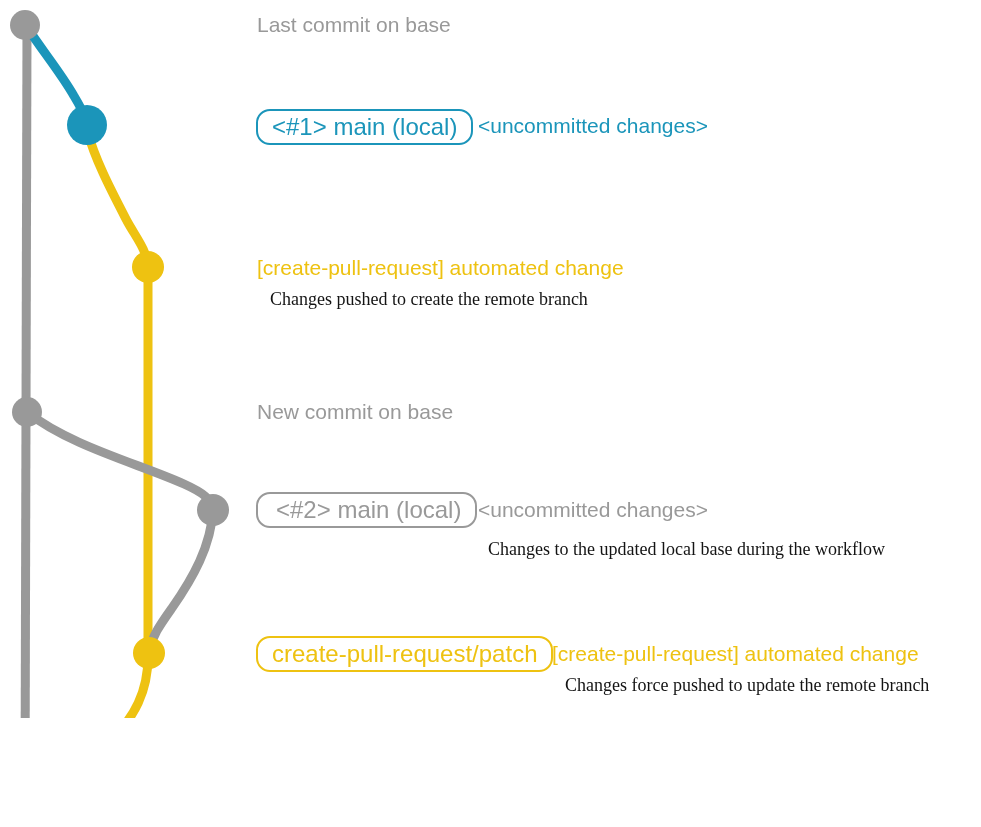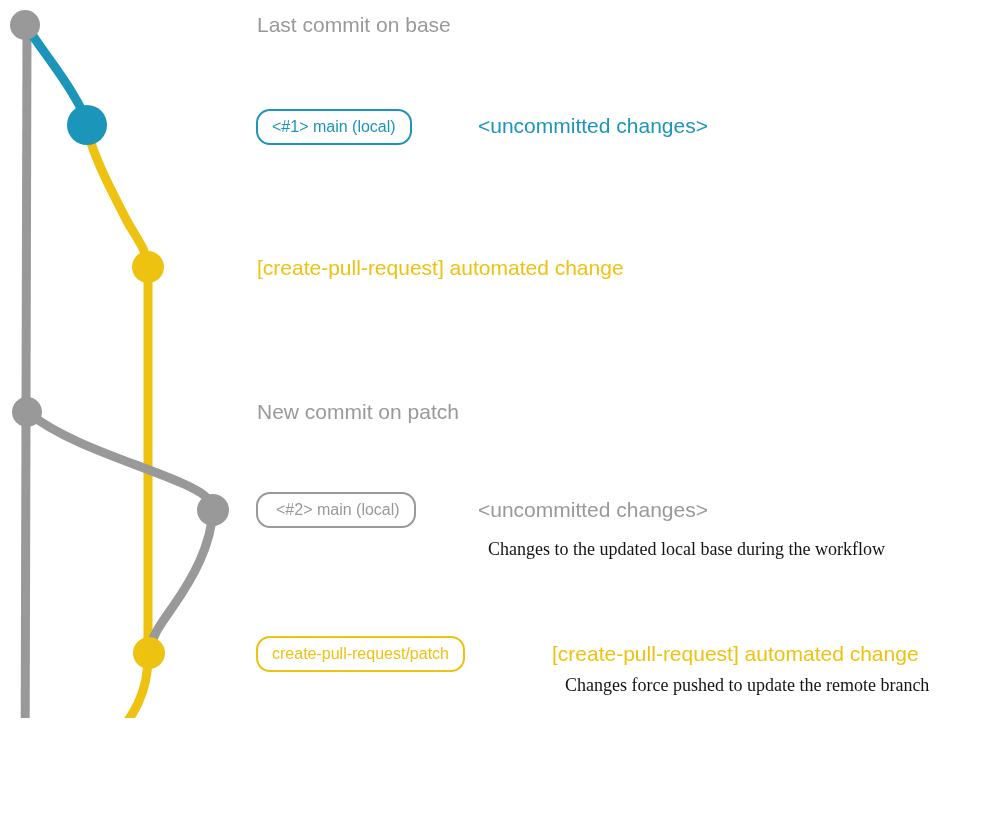--- a/index.html
+++ b/index.html
@@ -21,21 +21,21 @@
   .gray   { color: var(--gray, #999999); }
   .blue   { color: var(--blue, #1b95ba); }
   .yellow { color: var(--yellow, #eec211); }
   .badge {
     position: absolute;
     box-sizing: border-box;
     display: inline-block;
     padding: 4px 14px;
     border: 2px solid;
     border-radius: 14px;
-    font-size: 16px;
+    font-size: 24px;
     line-height: 24px;
     white-space: nowrap;
     background: transparent;
   }
   .badge.blue   { border-color: var(--blue, #1b95ba);   color: var(--blue, #1b95ba); }
   .badge.gray   { border-color: var(--gray, #999999);   color: var(--gray, #999999); padding-left: 18px; }
   .badge.yellow { border-color: var(--yellow, #eec211); color: var(--yellow, #eec211); }
   .desc {
     position: absolute;
     font-family: "Liberation Serif", serif;
@@ -72,22 +72,23 @@
     <circle cx="149" cy="653" r="16" style="fill: var(--yellow, #eec211);"></circle>
     <circle cx="25" cy="797" r="15" style="fill: var(--gray, #999999);"></circle>
   </svg>
 
   <div class="note gray" style="left:257px; top:12px;">Last commit on base</div>
 
   <div class="badge blue" style="left:256px; top:109px;">&lt;#1&gt; main (local)</div>
   <div class="note blue" style="left:478px; top:113px;">&lt;uncommitted changes&gt;</div>
 
   <div class="note yellow" style="left:257px; top:255px;">[create-pull-request] automated change</div>
+  <div class="desc" style="left:270px; top:288px;">Changes pushed to create the remote branch</div>
 
-  <div class="note gray" style="left:257px; top:399px;">New commit on patch</div>
+  <div class="note gray" style="left:257px; top:399px;">New commit on base</div>
 
   <div class="badge gray" style="left:256px; top:492px;">&lt;#2&gt; main (local)</div>
   <div class="note gray" style="left:478px; top:497px;">&lt;uncommitted changes&gt;</div>
   <div class="desc" style="left:488px; top:538px;">Changes to the updated local base during the workflow</div>
 
   <div class="badge yellow" style="left:256px; top:636px;text-align:center;">create-pull-request/patch</div>
   <div class="note yellow" style="left:552px; top:641px;">[create-pull-request] automated change</div>
   <div class="desc" style="left:565px; top:674px;">Changes force pushed to update the remote branch</div>
 
   <div class="badge gray" style="left:259px; top:780px;">main</div>

